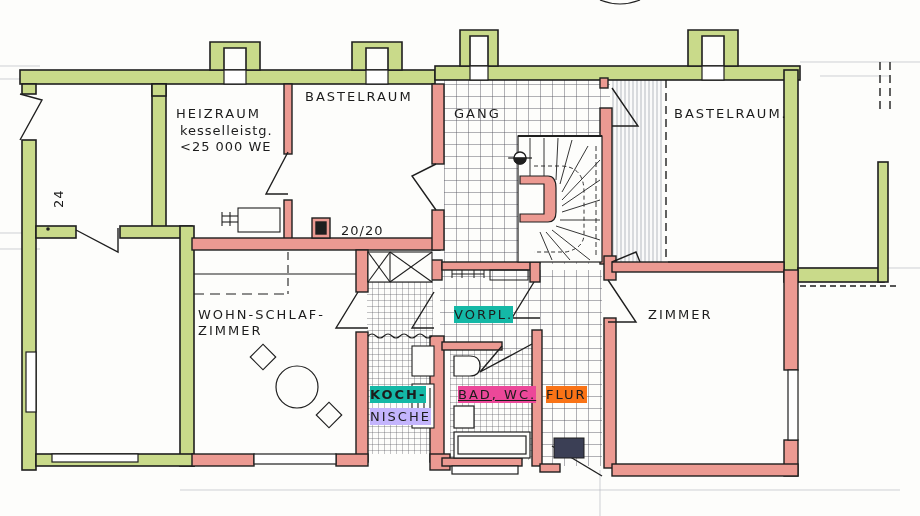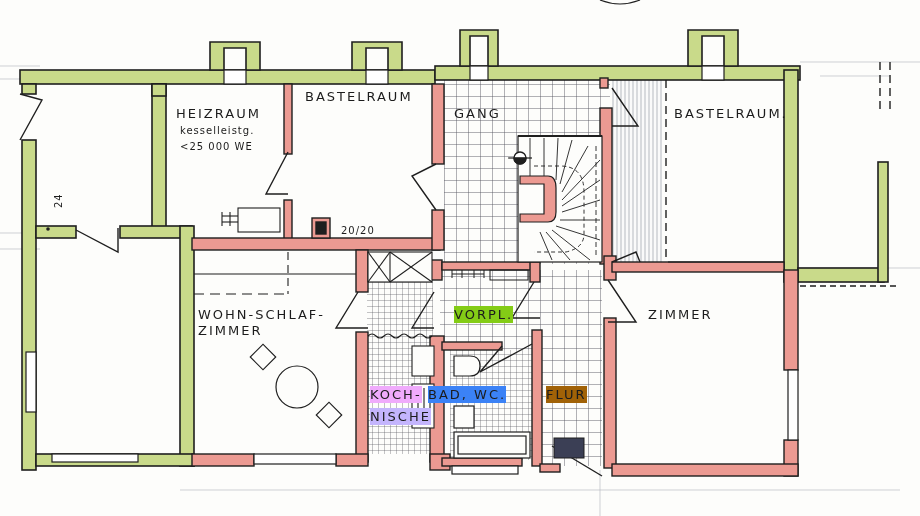--- a/index.html
+++ b/index.html
@@ -1,19 +1,19 @@
 <!DOCTYPE html>
 <html><head>
 <meta charset="utf-8">
 <style>
   html, body { margin: 0; padding: 0; background: #fdfdfb; }
   body { width: 920px; height: 516px; overflow: hidden; position: relative; font-family: "DejaVu Sans", sans-serif; }
   #plan { position: absolute; left: 0; top: 0; }
   .lbl { position: absolute; font-family: "DejaVu Sans", sans-serif; font-size: 13px; letter-spacing: 2px; color: #1c1c1c; white-space: pre; line-height: 17px; }
-  .lbl-small { font-size: 10px; letter-spacing: 1px; }
+  .lbl-small { font-size: 13px; letter-spacing: 1px; }
 </style>
 </head>
 <body>
 
 <svg id="plan" width="920" height="516" viewBox="0 0 920 516" xmlns="http://www.w3.org/2000/svg">
   <defs>
     <pattern id="tiles" width="12" height="12" patternUnits="userSpaceOnUse">
       <rect width="12" height="12" fill="#fdfdfb"></rect>
       <path d="M12 0 L0 0 0 12" fill="none" stroke="#55555f" stroke-width="0.9"></path>
     </pattern>
@@ -233,19 +233,19 @@
 
 <div class="lbl" style="left:176px;top:105px;">HEIZRAUM</div>
 <div class="lbl lbl-small" style="left:180px;top:122px;">kesselleistg.</div>
 <div class="lbl lbl-small" style="left:180px;top:138px;">&lt;25 000 WE</div>
 <div class="lbl" style="left:305px;top:88px;">BASTELRAUM</div>
 <div class="lbl lbl-small" style="left:341px;top:222px;text-align:center;">20/20</div>
 <div class="lbl" style="left:454px;top:105px;">GANG</div>
 <div class="lbl" style="left:674px;top:105px;">BASTELRAUM.</div>
 <div class="lbl" style="left:198px;top:306px;">WOHN-SCHLAF-</div>
 <div class="lbl" style="left:198px;top:322px;">ZIMMER</div>
-<div class="lbl" style="left:370px;top:386px;background:#f0abfc;">KOCH-</div>
+<div class="lbl" style="left:370px;top:386px;background:#14b8a6;font-weight:bold;">KOCH-</div>
 <div class="lbl" style="left:370px;top:408px;background:#c4b5fd;">NISCHE</div>
-<div class="lbl" style="left:454px;top:306px;background:#84cc16;">VORPL.</div>
-<div class="lbl" style="left:428px;top:386px;background:#3b82f6;">BAD, WC.</div>
-<div class="lbl" style="left:546px;top:386px;background:#a16207;">FLUR</div>
+<div class="lbl" style="left:454px;top:306px;background:#14b8a6;">VORPL.</div>
+<div class="lbl" style="left:458px;top:386px;background:#ec4899;text-decoration:underline;">BAD, WC.</div>
+<div class="lbl" style="left:546px;top:386px;background:#f97316;">FLUR</div>
 <div class="lbl" style="left:648px;top:306px;">ZIMMER</div>
 <div class="lbl lbl-small" style="left:50px;top:208px;transform:rotate(-90deg);transform-origin:left top;">24</div>
 
 </body></html>

